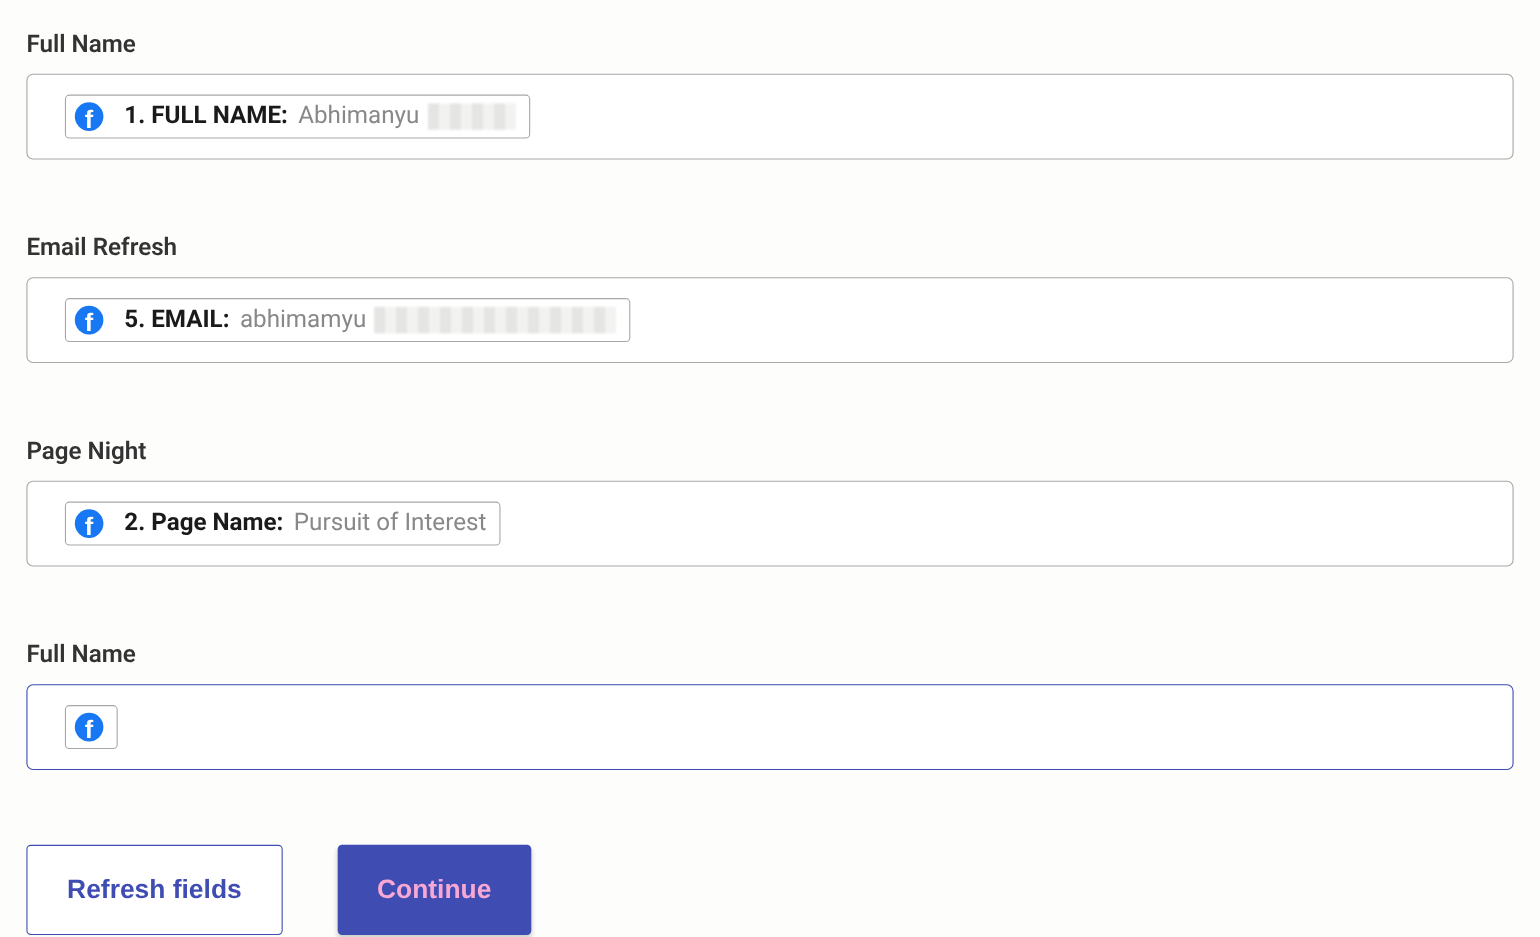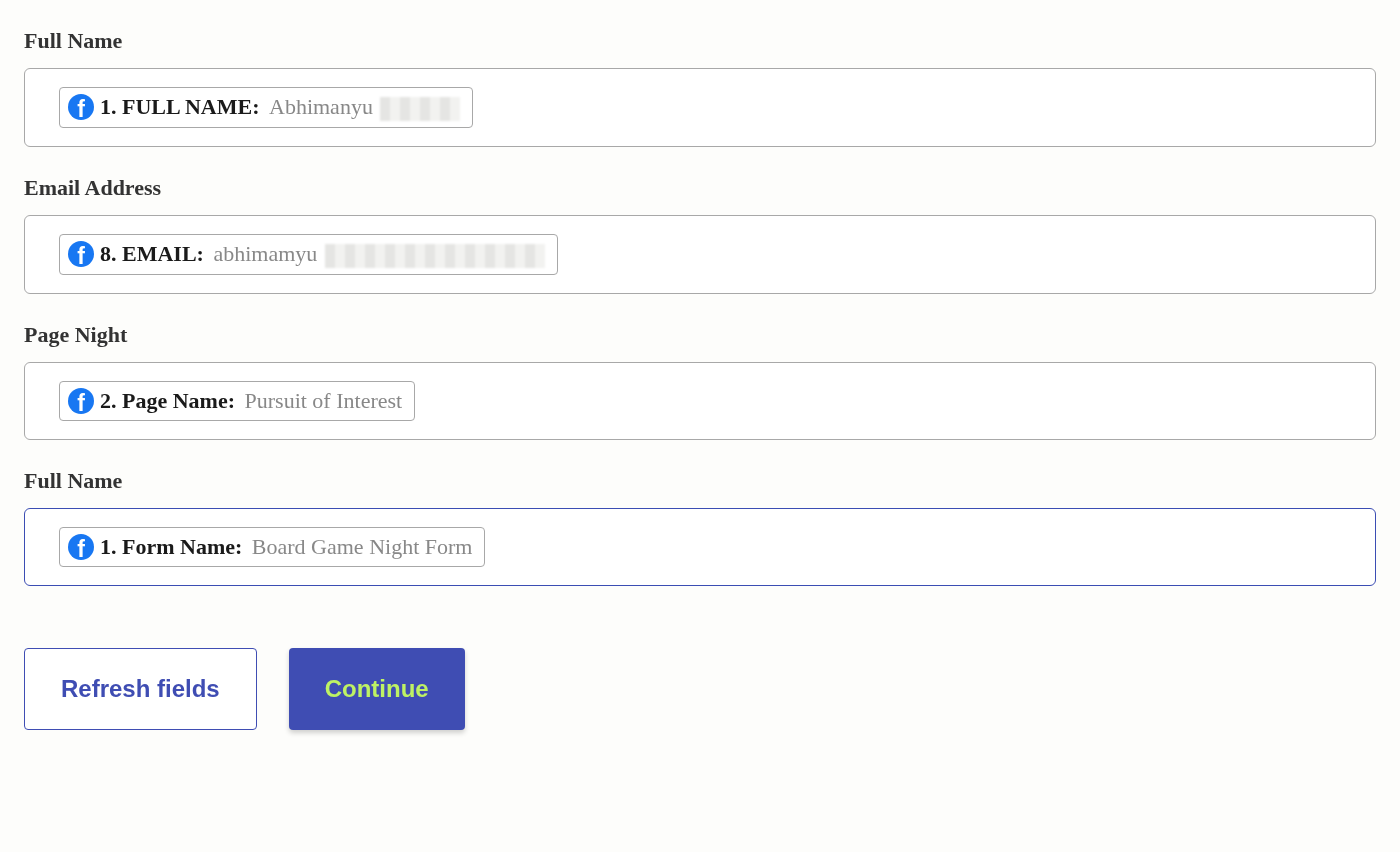--- a/index.html
+++ b/index.html
@@ -6,22 +6,21 @@
       margin: 0;
       padding: 0;
       box-sizing: border-box;
     }
     body {
       font-family: -apple-system, BlinkMacSystemFont, "Segoe UI", Roboto, Helvetica, Arial, sans-serif;
       background-color: #fdfdfb;
       padding: 28px 24px;
     }
     .field-group {
-      margin-bottom: 28px;
-      font-family: Liberation Serif, serif;
+      margin-bottom: 68px;
     }
     .field-label {
       font-size: 22px;
       font-weight: 600;
       color: #333333;
       margin-bottom: 14px;
       display: block;
     }
     .field-input-wrap {
       border: 1px solid #a8a8a8;
@@ -30,26 +29,26 @@
       padding: 18px 34px;
       display: flex;
       align-items: center;
       min-height: 78px;
     }
     .field-input-wrap.active {
       border: 1px solid #3b4db3;
     }
     .pill {
       display: inline-flex;
-      align-items: center;
+      align-items: flex-start;
       border: 1px solid #a8a8a8;
       border-radius: 4px;
       background-color: #ffffff;
       padding: 6px 12px 6px 8px;
-      gap: 6px;
+      gap: 19px;
     }
     .fb-icon {
       width: 26px;
       height: 26px;
       border-radius: 50%;
       background-color: #1877F2;
       display: inline-flex;
       align-items: center;
       justify-content: center;
       color: #ffffff;
@@ -86,39 +85,39 @@
       background: repeating-linear-gradient(90deg, #e5e5e3 0 10px, #f2f2f0 10px 20px);
       filter: blur(1px);
       vertical-align: middle;
       margin-left: 2px;
     }
     .blur-tail.wide {
       width: 220px;
     }
     .button-row {
       display: flex;
-      gap: 32px;
+      gap: 50px;
       margin-top: 62px;
     }
     .btn {
       font-size: 24px;
       font-weight: 700;
       padding: 26px 36px;
       border-radius: 4px;
       cursor: pointer;
       border: none;
     }
     .btn-secondary {
       background-color: #ffffff;
       color: #3f4db3;
       border: 1px solid #3f4db3;
     }
     .btn-primary {
       background-color: #3f4db3;
-      color: #bef264;
+      color: #f9a8d4;
       box-shadow: 0 3px 5px rgba(0,0,0,0.18);
     }
   </style>
 </head>
 <body>
 
 <div class="field-group">
   <label class="field-label">Full Name</label>
   <div class="field-input-wrap">
     <span class="pill">
@@ -126,26 +125,26 @@
       <span class="pill-text">
         <span class="pill-key">1. FULL NAME:</span>
         <span class="pill-value">Abhimanyu</span>
         <span class="blur-tail"></span>
       </span>
     </span>
   </div>
 </div>
 
 <div class="field-group">
-  <label class="field-label">Email Address</label>
+  <label class="field-label">Email Refresh</label>
   <div class="field-input-wrap">
     <span class="pill">
       <span class="fb-icon"></span>
       <span class="pill-text">
-        <span class="pill-key">8. EMAIL:</span>
+        <span class="pill-key">5. EMAIL:</span>
         <span class="pill-value">abhimamyu</span>
         <span class="blur-tail wide"></span>
       </span>
     </span>
   </div>
 </div>
 
 <div class="field-group">
   <label class="field-label">Page Night</label>
   <div class="field-input-wrap">
@@ -157,24 +156,20 @@
       </span>
     </span>
   </div>
 </div>
 
 <div class="field-group">
   <label class="field-label">Full Name</label>
   <div class="field-input-wrap active">
     <span class="pill">
       <span class="fb-icon"></span>
-      <span class="pill-text">
-        <span class="pill-key">1. Form Name:</span>
-        <span class="pill-value">Board Game Night Form</span>
-      </span>
     </span>
   </div>
 </div>
 
 <div class="button-row">
   <button class="btn btn-secondary">Refresh fields</button>
   <button class="btn btn-primary">Continue</button>
 </div>
 
 </body></html>

